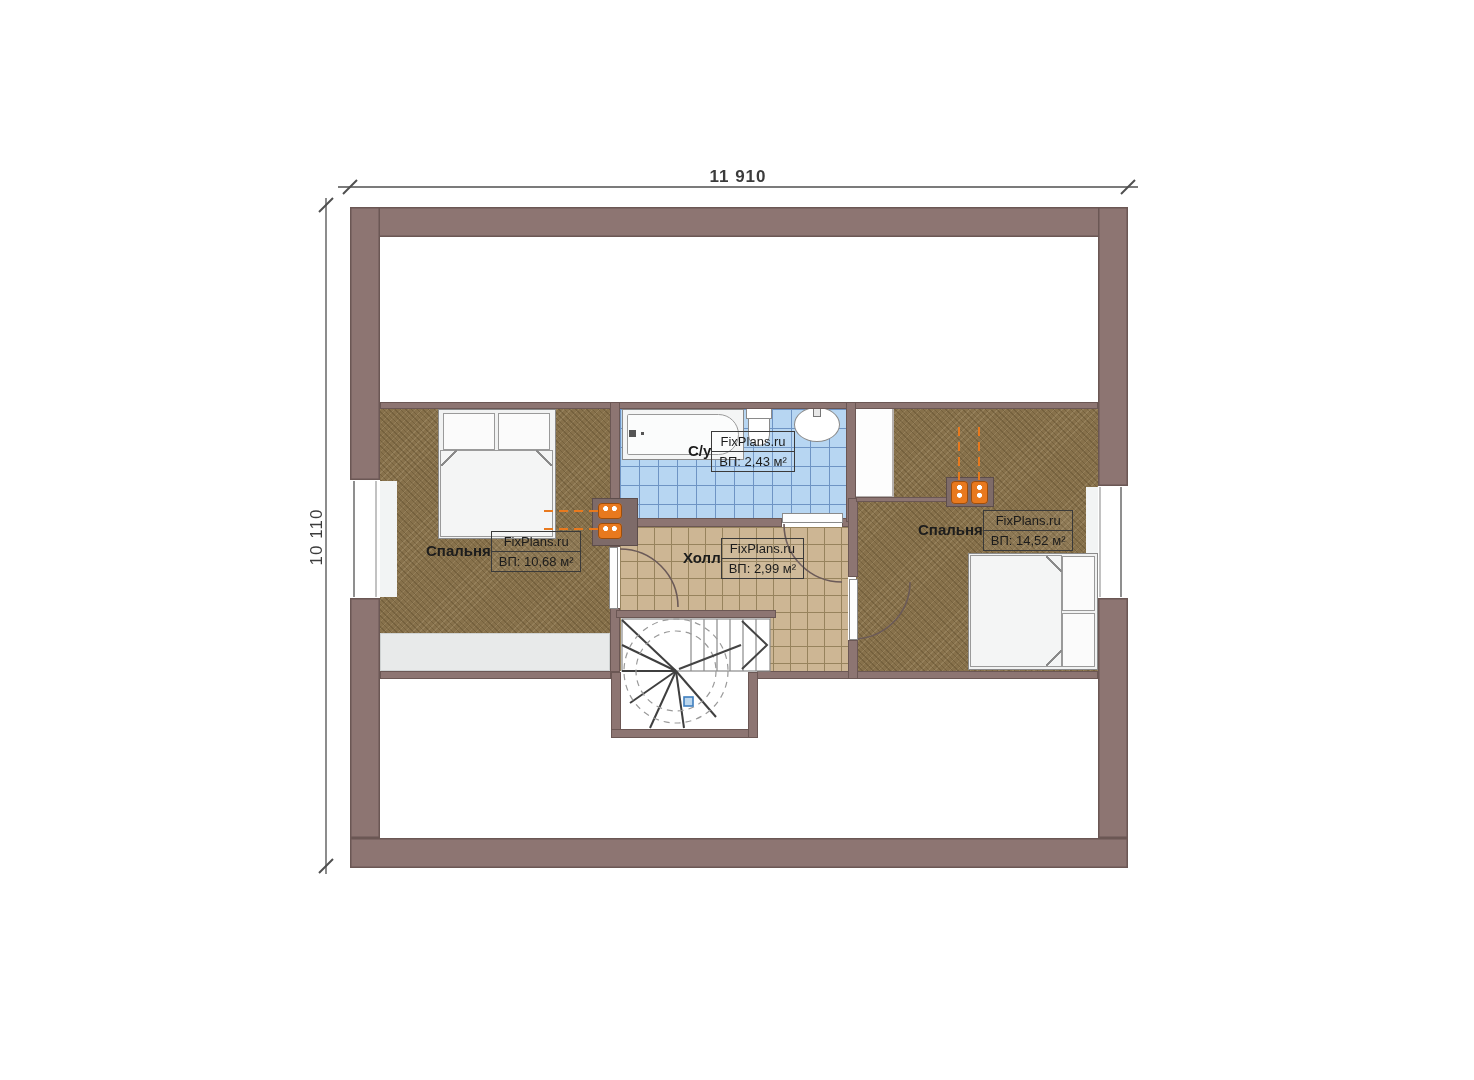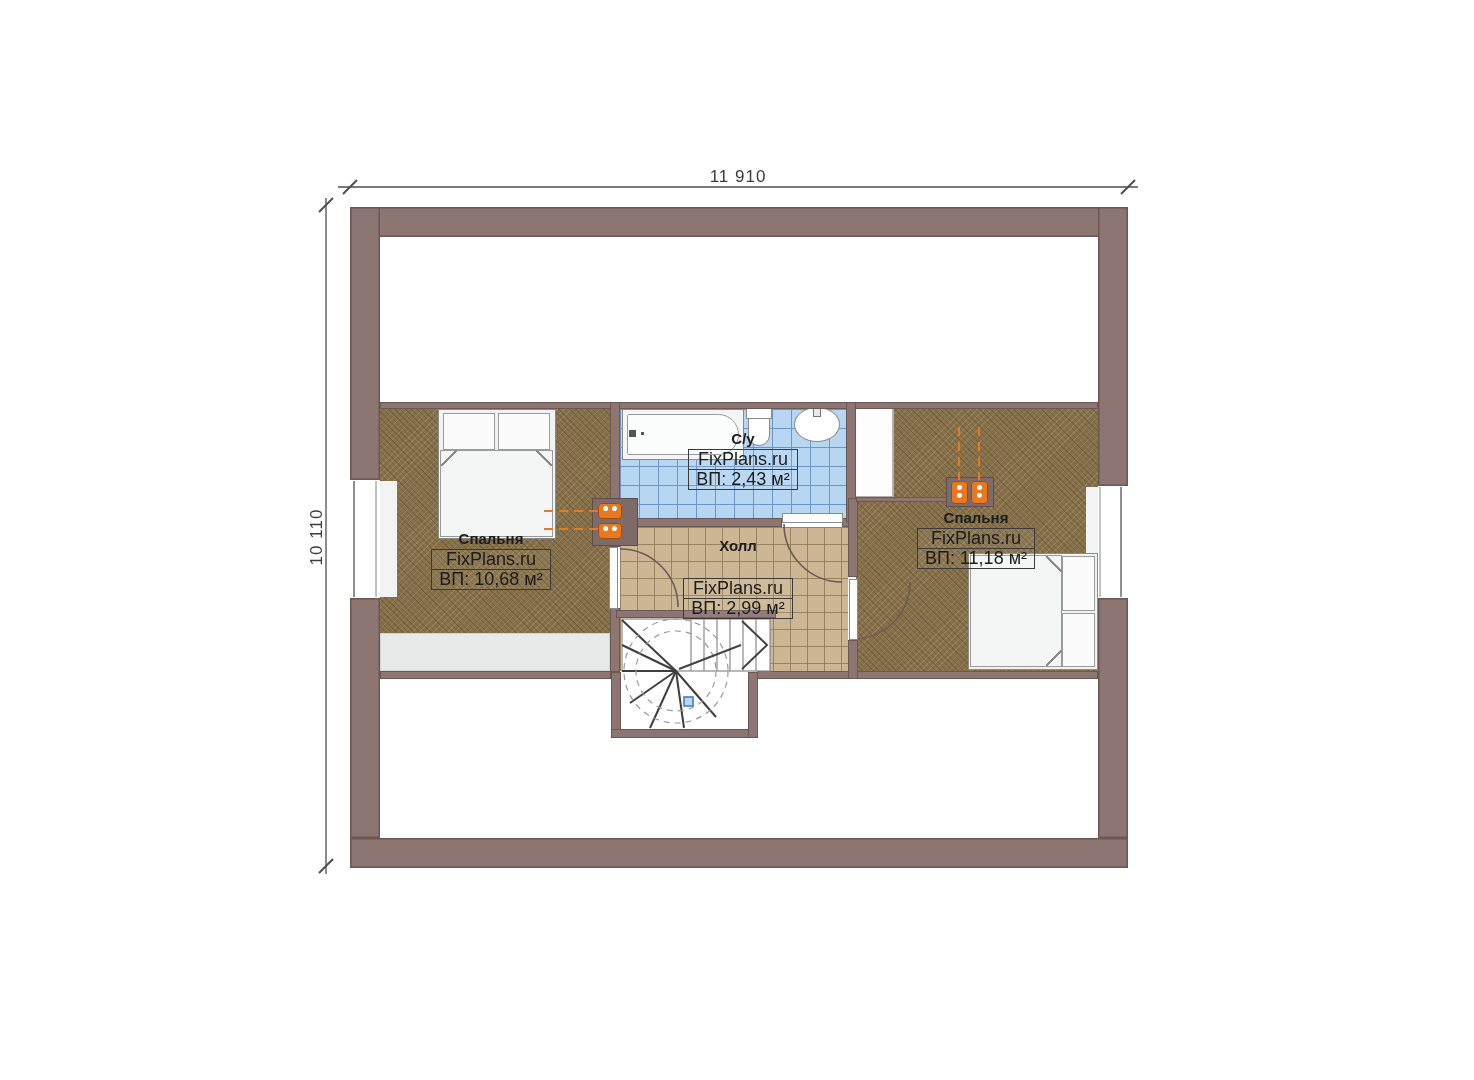--- a/index.html
+++ b/index.html
@@ -60,24 +60,24 @@
       var(--fixture-orange);
     box-shadow:inset 0 0 0 1px #9d4e0d;
   }
   .fixture.vert{
     background:
       radial-gradient(circle at 50% 28%, #ffffff 2.2px, rgba(255,255,255,0) 2.8px),
       radial-gradient(circle at 50% 62%, #ffffff 2.2px, rgba(255,255,255,0) 2.8px),
       var(--fixture-orange);
   }
   
-  .room-label{position:absolute;display:flex;flex-direction:column;align-items:center;color:var(--label-text);}
+  .room-label{position:absolute;display:flex;flex-direction:row;align-items:center;color:var(--label-text);}
   .room-name{font-weight:bold;font-size:15px;line-height:16px;margin-bottom:2px;white-space:nowrap;}
   .label-box{border:1px solid #3a3a3a;background:rgba(255,255,255,0.06);text-align:center;}
-  .label-row{font-size:18px;line-height:19px;padding:0 7px;white-space:nowrap;}
+  .label-row{font-size:13px;line-height:19px;padding:0 7px;white-space:nowrap;}
   .label-row + .label-row{border-top:1px solid #3a3a3a;}
   
   .dim-text{position:absolute;font-size:17px;color:#3c3c3c;text-align:center;letter-spacing:1px;}
   svg.overlay{position:absolute;left:0;top:0;pointer-events:none;}
 </style>
 </head>
 <body>
 
 <div id="canvas">
 
@@ -219,48 +219,48 @@
       <line x1="544" y1="529" x2="598" y2="529"></line>
       <line x1="959" y1="427" x2="959" y2="480"></line>
       <line x1="979" y1="427" x2="979" y2="480"></line>
     </g>
   </svg>
 
   <div class="door-leaf" style="left:609px;top:547px;width:9px;height:62px;"></div>
   <div class="door-leaf" style="left:782px;top:513px;width:61px;height:10px;"></div>
   <div class="door-leaf" style="left:849px;top:579px;width:9px;height:61px;"></div>
 
-  <div class="dim-text" style="left:688px;top:167px;width:100px;">11 910</div>
+  <div class="dim-text" style="left:688px;top:167px;width:100px;font-weight:bold;">11 910</div>
   <div class="dim-text" style="left:267px;top:527px;width:100px;transform:rotate(-90deg);">10 110</div>
 
   <div class="room-label" style="left:426px;top:531px;width:130px;">
     <div class="room-name">Спальня</div>
     <div class="label-box">
       <div class="label-row">FixPlans.ru</div>
       <div class="label-row">ВП: 10,68 м²</div>
     </div>
   </div>
 
   <div class="room-label" style="left:688px;top:431px;width:110px;">
     <div class="room-name">С/у</div>
     <div class="label-box">
       <div class="label-row">FixPlans.ru</div>
       <div class="label-row">ВП: 2,43 м²</div>
     </div>
   </div>
 
-  <div class="room-label" style="left:683px;top:538px;width:110px;gap:22px;">
+  <div class="room-label" style="left:683px;top:538px;width:110px;">
     <div class="room-name">Холл</div>
     <div class="label-box">
       <div class="label-row">FixPlans.ru</div>
       <div class="label-row">ВП: 2,99 м²</div>
     </div>
   </div>
 
   <div class="room-label" style="left:918px;top:510px;width:116px;">
     <div class="room-name">Спальня</div>
     <div class="label-box">
       <div class="label-row">FixPlans.ru</div>
-      <div class="label-row">ВП: 11,18 м²</div>
+      <div class="label-row">ВП: 14,52 м²</div>
     </div>
   </div>
 
 </div>
 
 </body></html>

